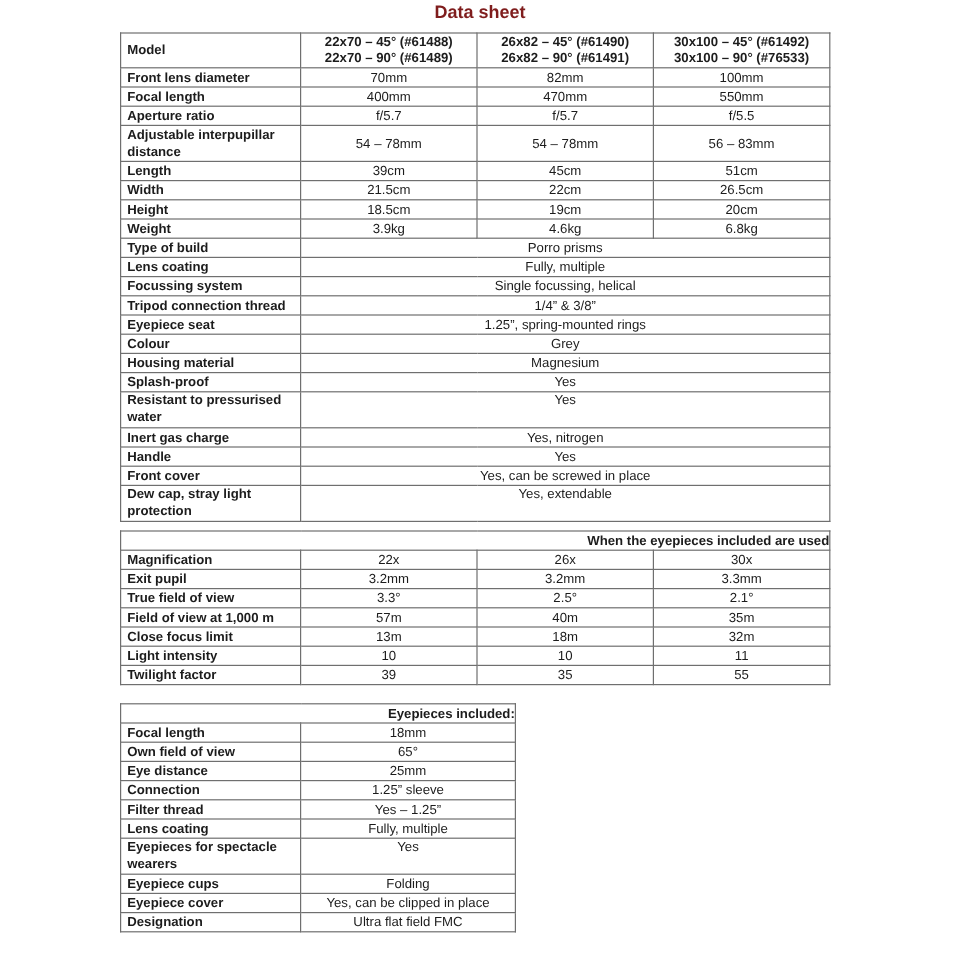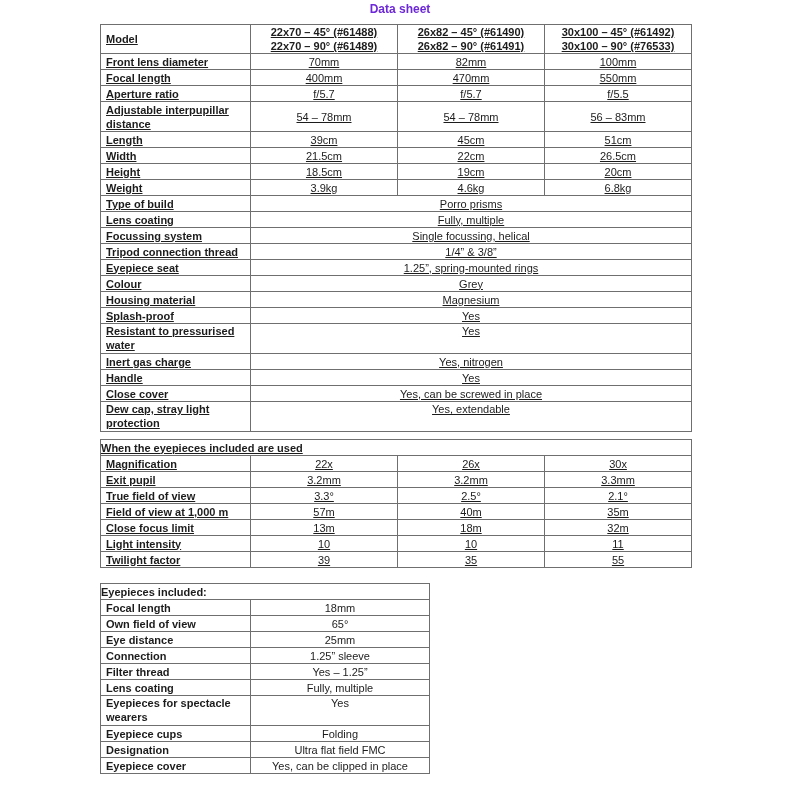--- a/index.html
+++ b/index.html
@@ -13,31 +13,31 @@
     overflow: hidden;
   }
   .sheet {
     padding-left: 100px;
     padding-top: 2px;
     box-sizing: border-box;
   }
   .title {
     width: 600px;
     margin: 0 0 8px 0;
-    font-size: 12px;
+    font-size: 15px;
     font-weight: bold;
     text-align: center;
-    color: #6d28d9;
+    color: #7f1d1d;
   }
   table {
     border-collapse: collapse;
     table-layout: fixed;
     border-spacing: 0;
   }
-  .t1, .t2 { width: 591px; text-decoration: underline; }
+  .t1, .t2 { width: 591px; }
   .t3 { width: 329px; }
   .t1 { margin-bottom: 7px; }
   .t2 { margin-bottom: 15px; }
   col.c-label  { width: 150px; }
   col.c-data   { width: 147px; }
   col.c-value3 { width: 179px; }
   td {
     border: 1px solid #6f6f6f;
     font-size: 11px;
     line-height: 14px;
@@ -47,21 +47,21 @@
     overflow: hidden;
   }
   td.lbl {
     font-weight: bold;
     padding: 0 3px 0 5px;
     text-align: left;
   }
   td.val { text-align: center; }
   td.hdr {
     font-weight: bold;
-    text-align: left;
+    text-align: right;
     margin-left: 17px;
   }
   td.bold { font-weight: bold; }
   td.vtop { vertical-align: top; margin-top: 12px; }
   tr.tall td { height: 29px; }
 </style>
 </head>
 <body>
 
 <div class="sheet">
@@ -177,21 +177,21 @@
         </tr>
         <tr>
           <td class="lbl">Inert gas charge</td>
           <td class="val" colspan="3">Yes, nitrogen</td>
         </tr>
         <tr>
           <td class="lbl">Handle</td>
           <td class="val" colspan="3">Yes</td>
         </tr>
         <tr>
-          <td class="lbl">Close cover</td>
+          <td class="lbl">Front cover</td>
           <td class="val" colspan="3">Yes, can be screwed in place</td>
         </tr>
         <tr class="tall">
           <td class="lbl vtop">Dew cap, stray light protection</td>
           <td class="val vtop" colspan="3">Yes, extendable</td>
         </tr>
       </tbody>
   </table>
 
   <table class="t2">
@@ -285,23 +285,23 @@
         </tr>
         <tr class="tall">
           <td class="lbl vtop">Eyepieces for spectacle wearers</td>
           <td class="val vtop">Yes</td>
         </tr>
         <tr>
           <td class="lbl">Eyepiece cups</td>
           <td class="val">Folding</td>
         </tr>
         <tr>
+          <td class="lbl">Eyepiece cover</td>
+          <td class="val">Yes, can be clipped in place</td>
+        </tr>
+        <tr>
           <td class="lbl">Designation</td>
           <td class="val">Ultra flat field FMC</td>
         </tr>
-        <tr>
-          <td class="lbl">Eyepiece cover</td>
-          <td class="val">Yes, can be clipped in place</td>
-        </tr>
       </tbody>
   </table>
 
 </div>
 
 </body></html>

